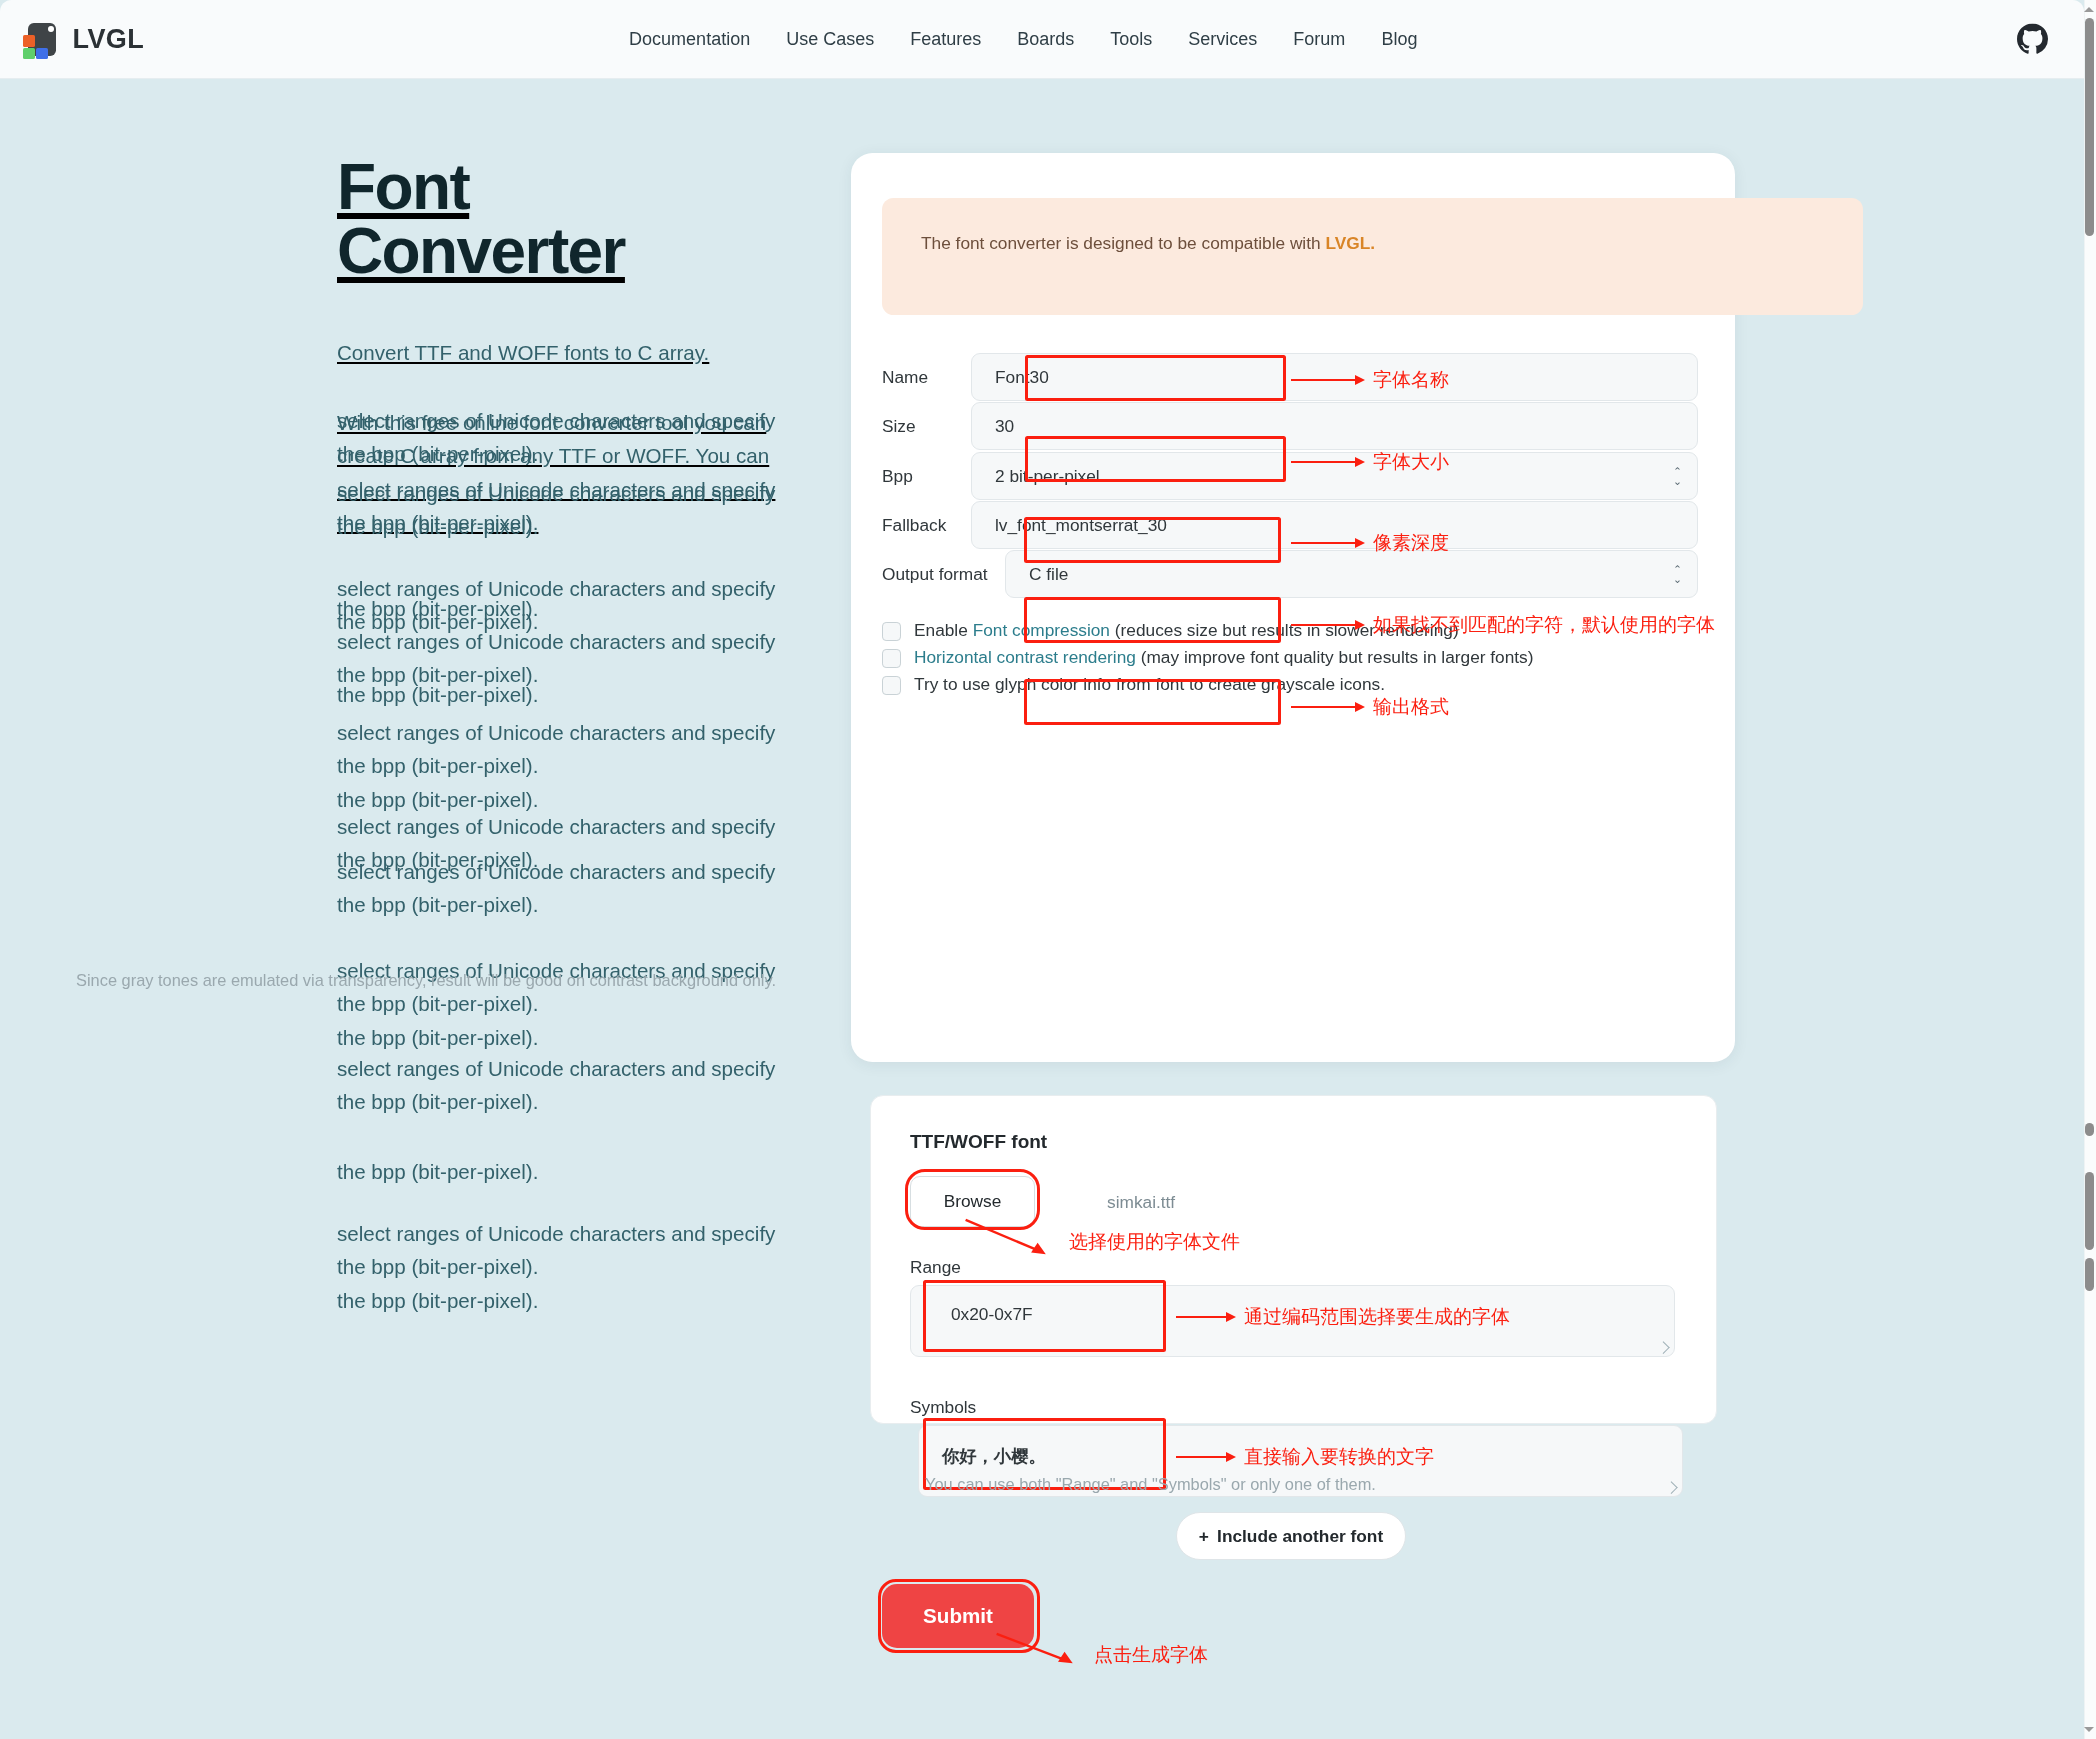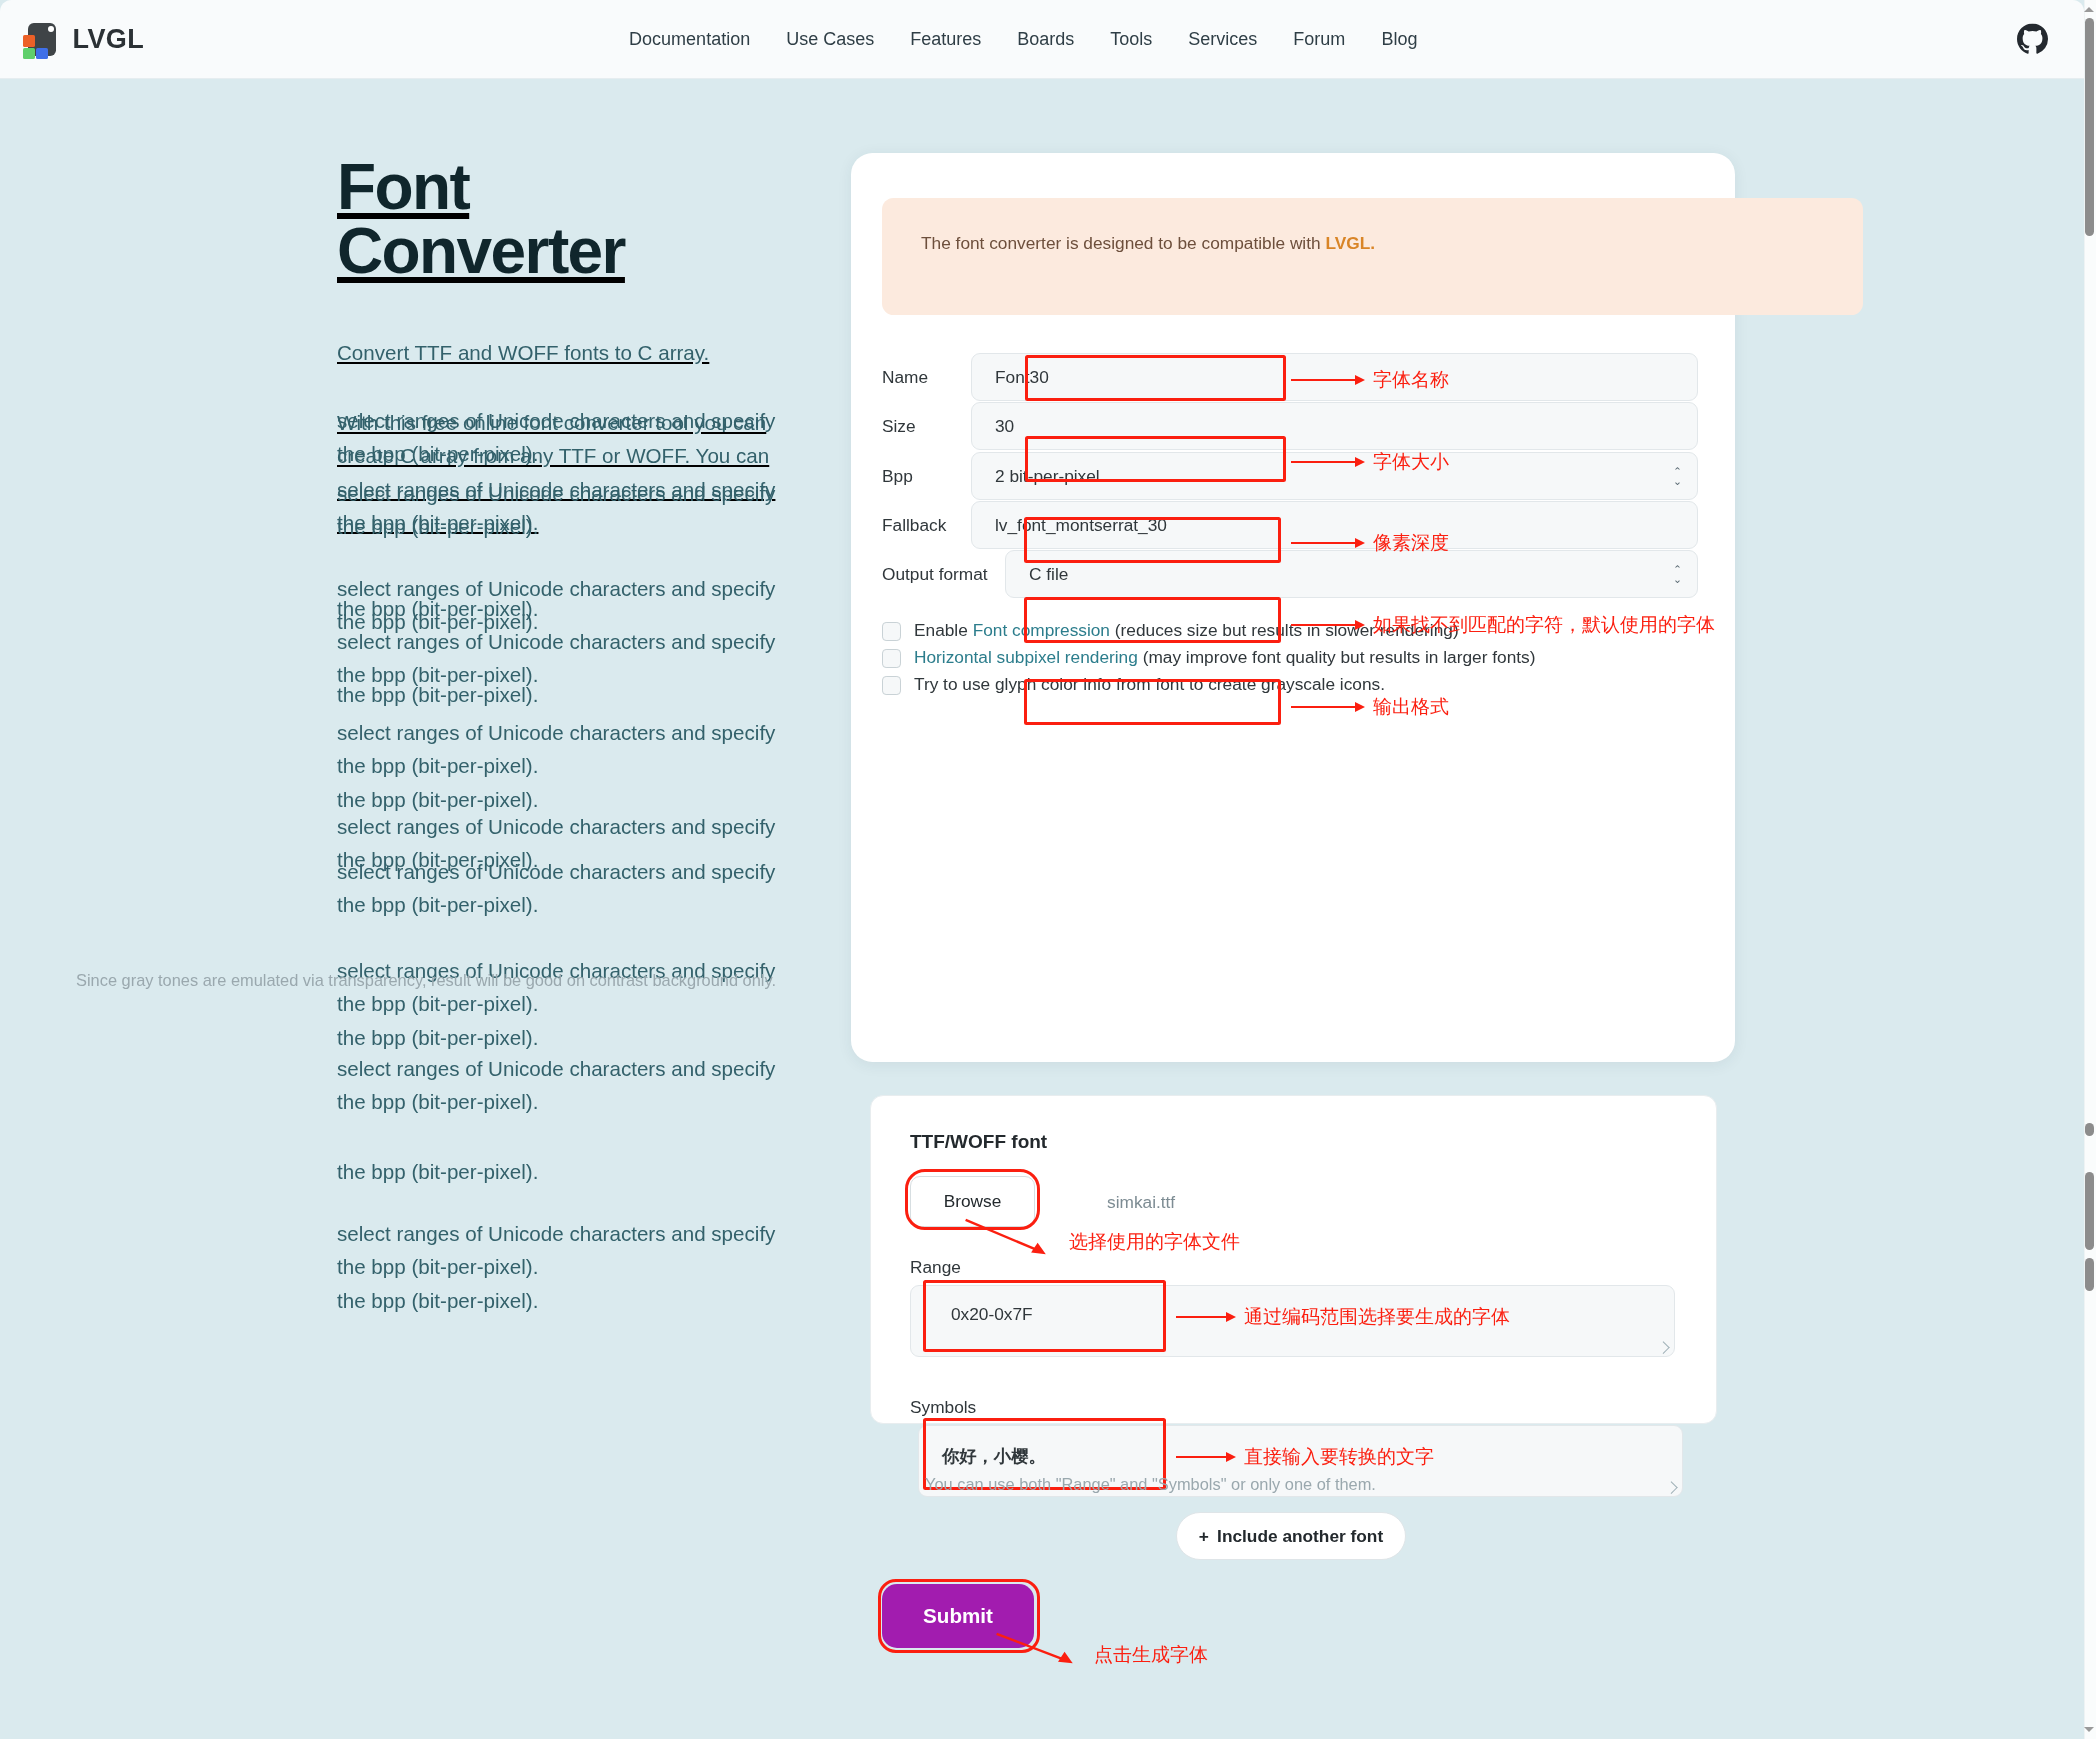--- a/index.html
+++ b/index.html
@@ -202,21 +202,21 @@
   #include-btn {
     position: absolute; left: 1176px; top: 1433px;
     width: 230px; height: 48px; border-radius: 24px;
     border: 0.8px solid #dfe5e8; background: #fff;
     display: flex; align-items: center; justify-content: center; gap: 8.2px;
     font-size: 17.3px; font-weight: 700; color: #23292d; cursor: pointer;
   }
   #submit-btn {
     position: absolute; left: 882px; top: 1505px;
     width: 152px; height: 64px; border-radius: 15px;
-    background: #a21caf; color: #fff;
+    background: #ef4444; color: #fff;
     display: flex; align-items: center; justify-content: center;
     font-size: 20.6px; font-weight: 700; cursor: pointer;
   }
   #submit-redbox {
     position: absolute; left: 878px; top: 1500px;
     width: 162px; height: 74px;
     border: 3.3px solid #fb1f10; border-radius: 18px; pointer-events: none;
   }
   #browse-redbox {
     position: absolute; left: 905px; top: 1090px;
@@ -388,21 +388,21 @@
       <div class="flabel" style="width:123px;">Output format</div>
       <div class="finput sel">C file</div>
     </div>
 
     <div class="cbrow" style="top:467px;">
       <span class="cbox"></span>
       <span><span>Enable </span><span class="cblink">Font compression</span><span> (reduces size but results in slower rendering)</span></span>
     </div>
     <div class="cbrow" style="top:494px;">
       <span class="cbox"></span>
-      <span><span class="cblink">Horizontal subpixel rendering</span><span> (may improve font quality but results in larger fonts)</span></span>
+      <span><span class="cblink">Horizontal contrast rendering</span><span> (may improve font quality but results in larger fonts)</span></span>
     </div>
     <div class="cbrow" style="top:521px;">
       <span class="cbox"></span>
       <span>Try to use glyph color info from font to create grayscale icons.</span>
     </div>
   </div>
 
   <div class="redbox" style="left:1025px; top:276px; width:261px; height:46px;"></div>
   <div class="redbox" style="left:1025px; top:357px; width:261px; height:46px;"></div>
   <div class="redbox" style="left:1024px; top:438px; width:257px; height:46px;"></div>

